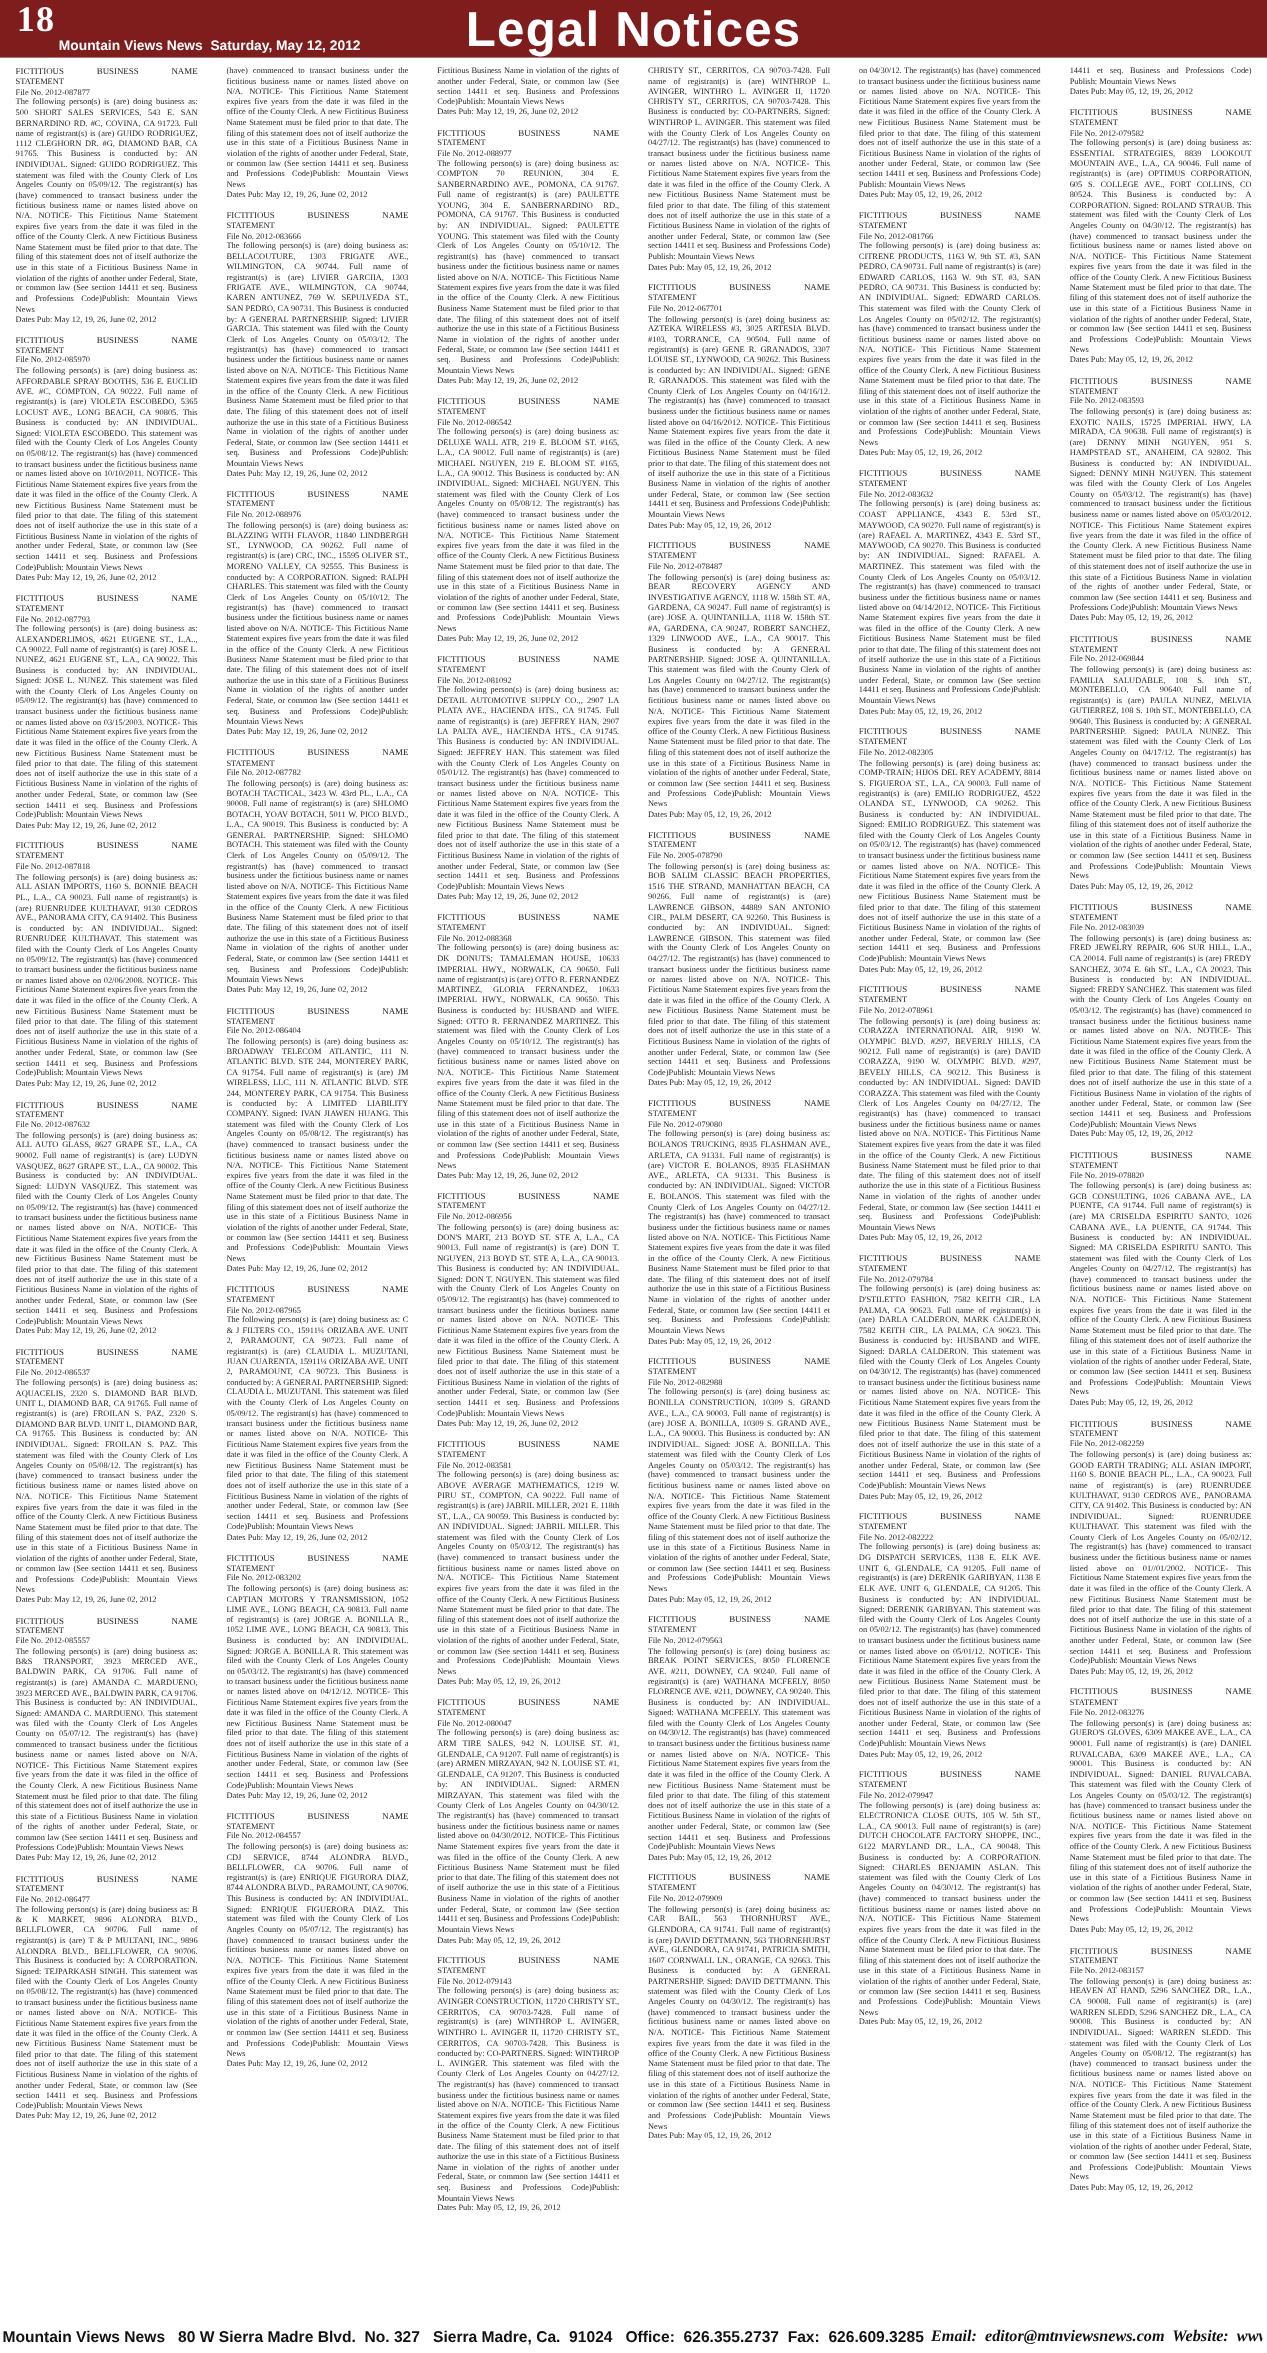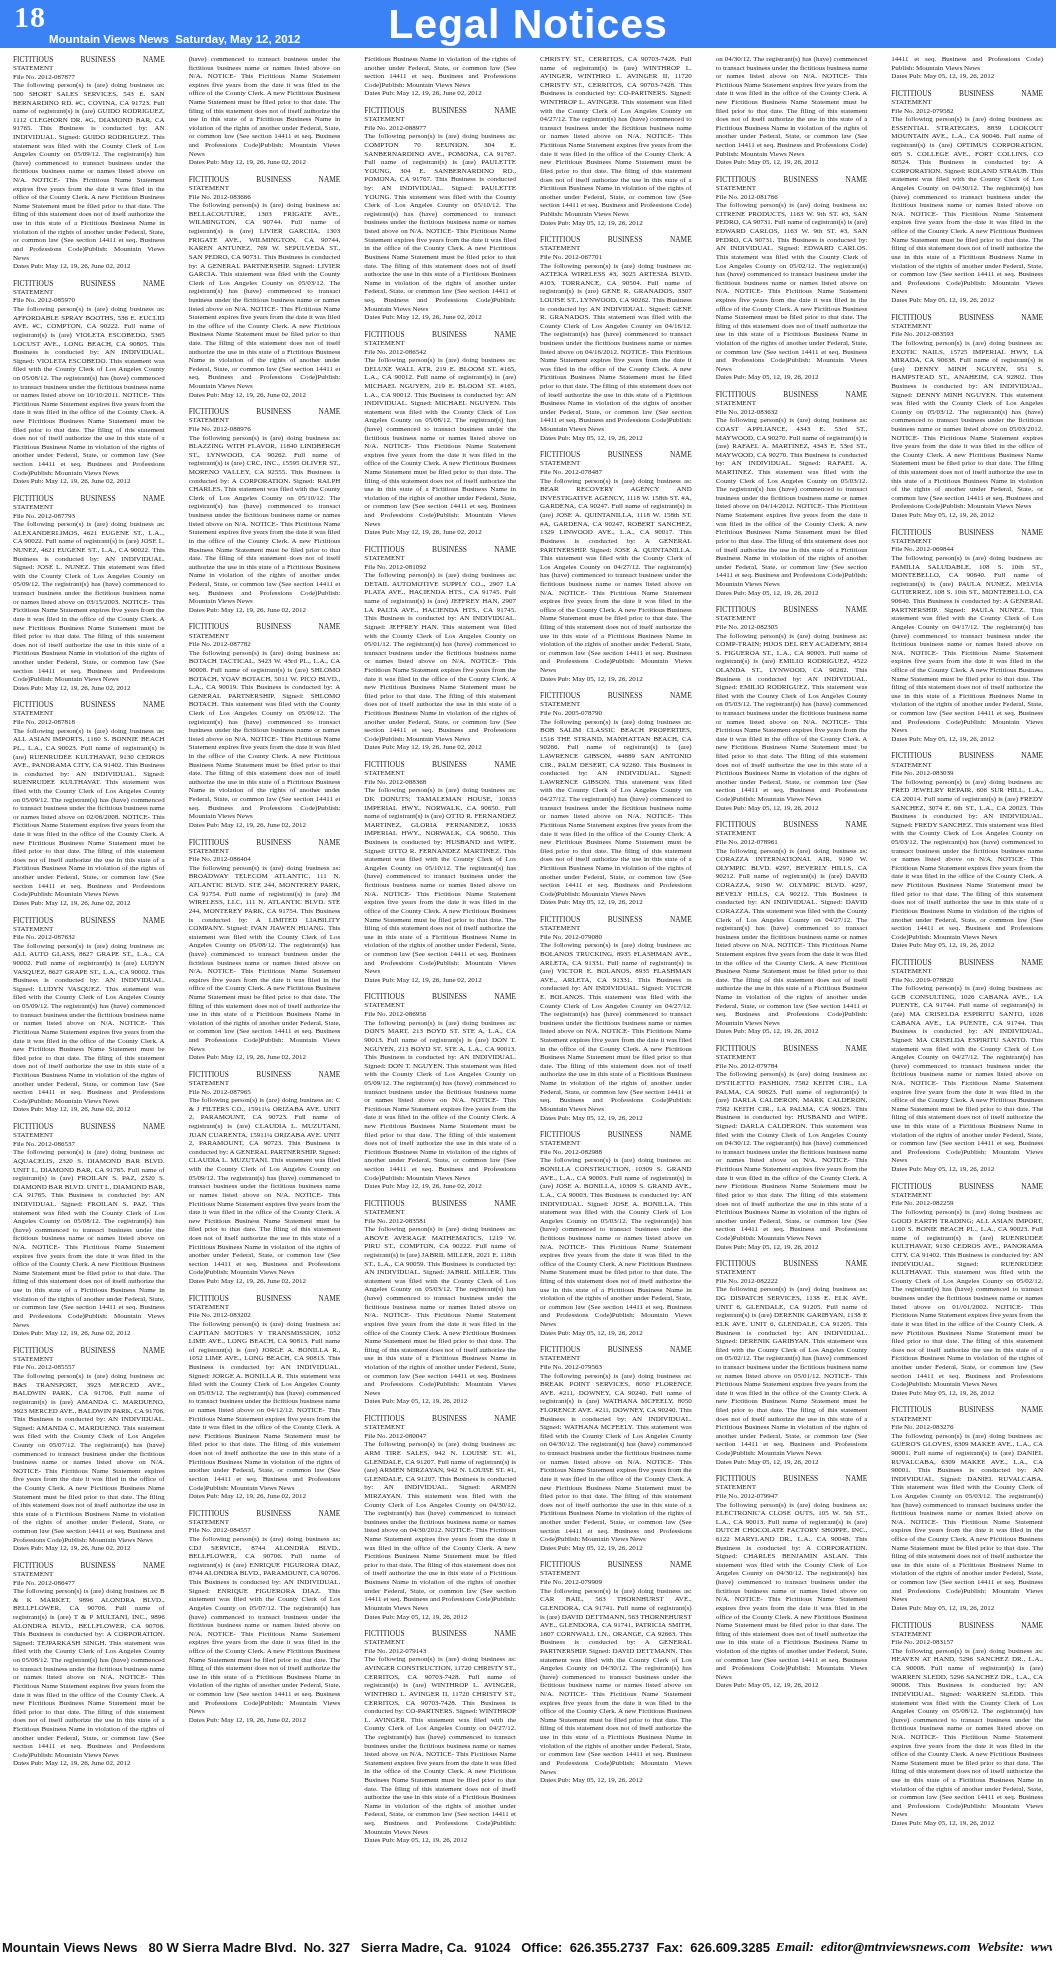--- a/index.html
+++ b/index.html
@@ -1,18 +1,18 @@
 <!DOCTYPE html>
 <html><head>
 <meta charset="utf-8">
 <style>
   html,body{margin:0;padding:0;}
   body{width:1056px;height:1961px;position:relative;background:#ffffff;overflow:hidden;}
 
-  .banner{height:48px;background:#3b82f6;color:#ffffff;position:relative;}
+  .banner{height:48px;background:#7f1d1d;color:#ffffff;position:relative;}
   .page-num{position:absolute;left:14px;top:0px;font:bold 30px "Liberation Serif", serif;letter-spacing:1px;}
   .masthead{position:absolute;left:13px;bottom:3px;font:bold 11.5px "Liberation Sans", sans-serif;white-space:pre;margin-left:36px;}
   .banner-title{position:absolute;left:0;right:0;top:1px;text-align:center;font:bold 41px "Liberation Sans", sans-serif;letter-spacing:1px;}
 
   .columns{display:flex;gap:24px;padding:7px 13px 0 13px;height:1858px;overflow:hidden;box-sizing:border-box;}
   .column{flex:1 1 0;min-width:0;overflow:hidden;font:7px/1.23 "Liberation Serif", serif;color:#1c1c1c;text-align:justify;}
   .lead-block{margin-bottom:8px;}
   .notice{margin-bottom:8px;}
   .n-title{display:flex;justify-content:space-between;font-size:7.4px;}
   .n-line{text-align:left;}

